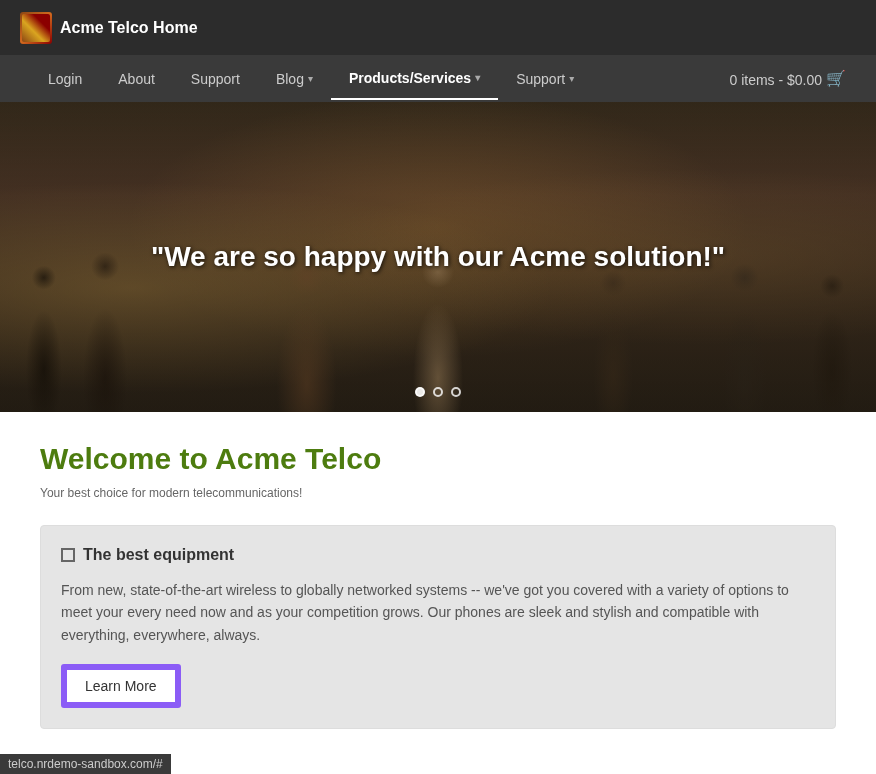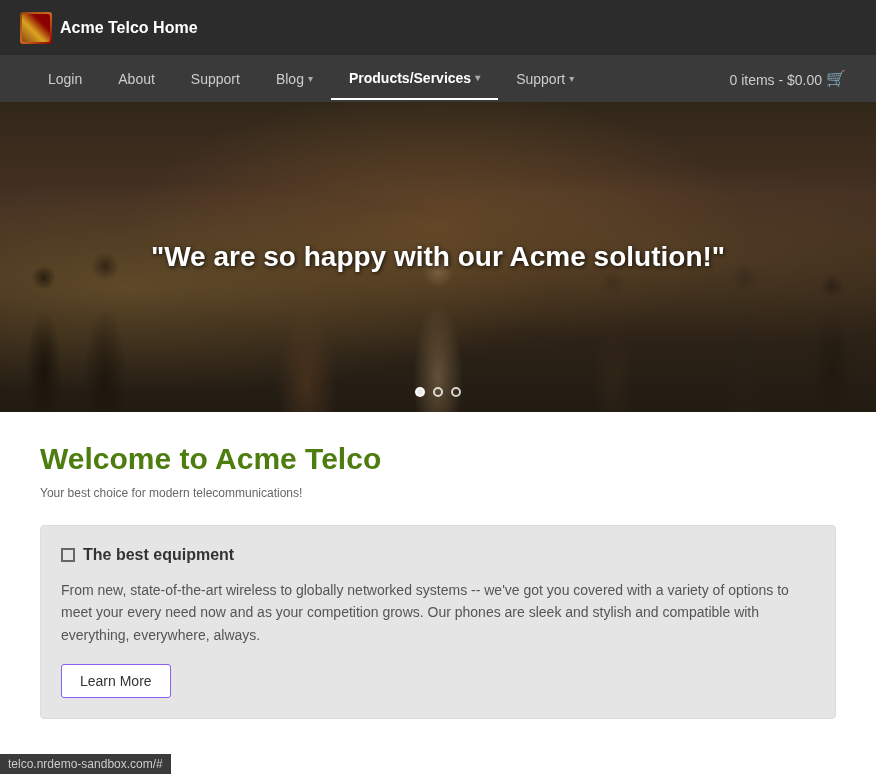--- a/index.html
+++ b/index.html
@@ -219,21 +219,21 @@
       background: transparent;
     }
     .card-body {
       color: #555;
       font-size: 14px;
       line-height: 1.6;
       margin-bottom: 18px;
     }
     .learn-more-btn {
       background: #fff;
-      border: 1px solid #8b5cf6;
+      border: 6px solid #8b5cf6;
       padding: 8px 18px;
       font-size: 14px;
       color: #333;
       cursor: pointer;
       border-radius: 3px;
     }
 
     
     .status-bar {
       position: fixed;

